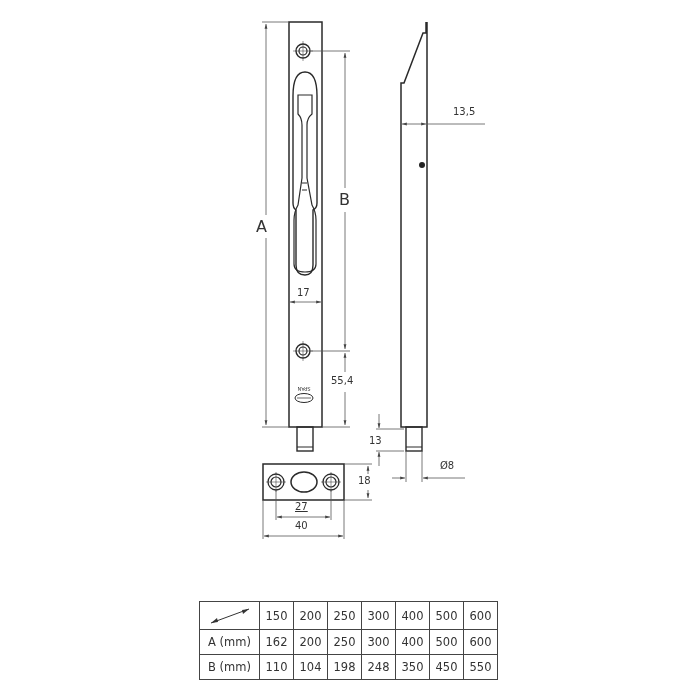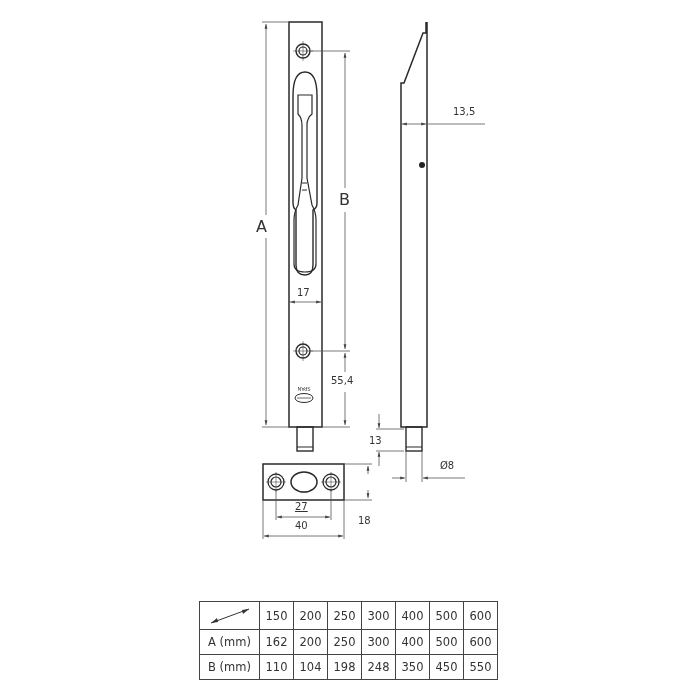--- a/index.html
+++ b/index.html
@@ -135,21 +135,21 @@
   </g>
 </svg>
 
 <div class="lbl lbl-big" style="left:256px;top:219px;">A</div>
 <div class="lbl lbl-big" style="left:339px;top:192px;">B</div>
 <div class="lbl" style="left:297px;top:288px;">17</div>
 <div class="lbl" style="left:331px;top:376px;">55,4</div>
 <div class="lbl" style="left:453px;top:107px;">13,5</div>
 <div class="lbl" style="left:369px;top:436px;">13</div>
 <div class="lbl" style="left:440px;top:461px;text-align:right;">Ø8</div>
-<div class="lbl" style="left:358px;top:476px;margin-top:40px;">18</div>
+<div class="lbl" style="left:358px;top:476px;">18</div>
 <div class="lbl" style="left:295px;top:502px;text-decoration:underline;">27</div>
 <div class="lbl" style="left:295px;top:521px;">40</div>
 
 <table class="spec">
   <tbody>
       <tr>
     <td class="hdr arrow-cell">
       <svg width="50" height="22" viewBox="0 0 50 22" style="display:block;margin:auto;">
         <line x1="6" y1="18" x2="44" y2="4" stroke="#333" stroke-width="1"></line>
         <path d="M6,18 L12,13 L13,17 z" fill="#333"></path>

